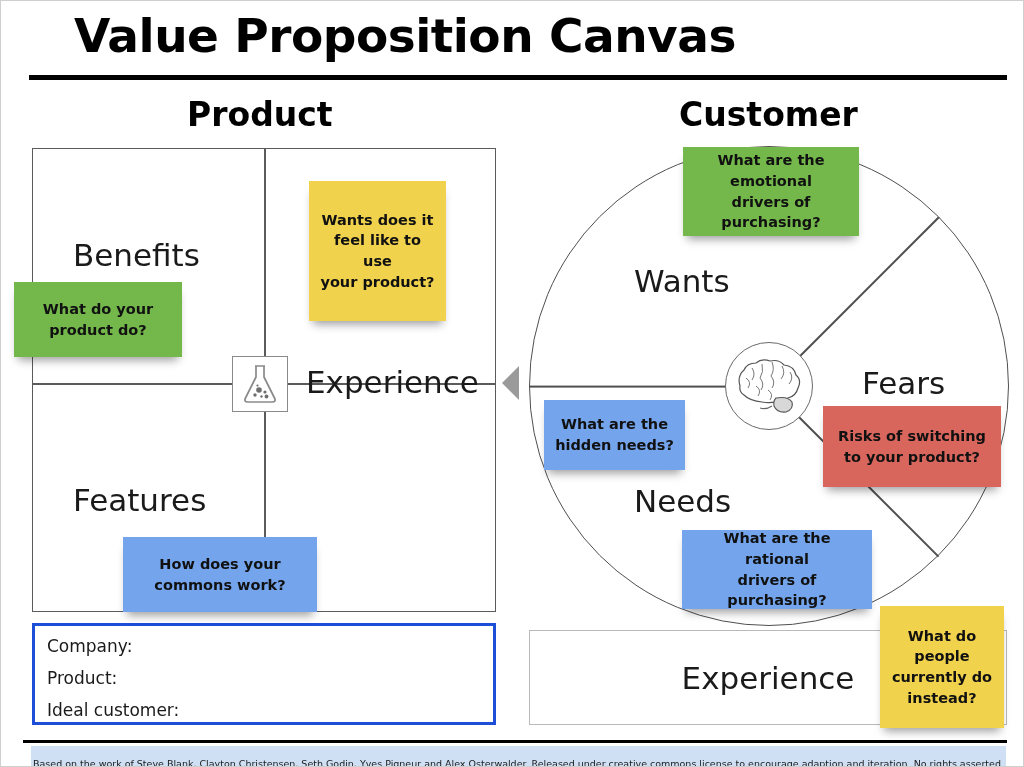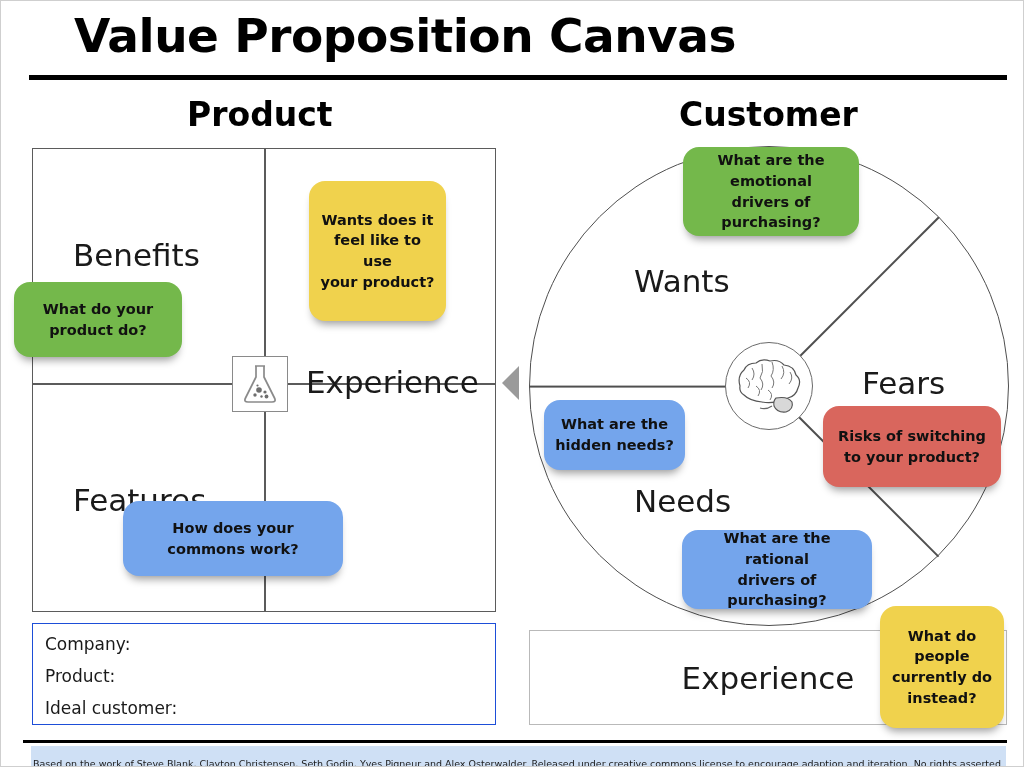--- a/index.html
+++ b/index.html
@@ -162,21 +162,21 @@
   .circle-label.needs { left: 633px; top: 482px; }
   .circle-label.fears { left: 861px; top: 364px; }
 
   
   .info-box {
     position: absolute;
     left: 31px;
     top: 622px;
     width: 464px;
     height: 102px;
-    border: 1px solid #1d4ed8;
+    border: 3px solid #1d4ed8;
     box-sizing: border-box;
     padding: 10px 12px 0 12px;
   }
   .info-line {
     font-size: 17px;
     color: #1a1a1a;
     margin-bottom: 12px;
     white-space: nowrap;
   }
   .subs-box {
@@ -226,32 +226,31 @@
     justify-content: center;
     text-align: center;
     color: #111;
     font-family: "DejaVu Sans", "Liberation Sans", sans-serif;
     font-size: 14.5px;
     line-height: 1.42;
     font-weight: 600;
     padding: 6px 9px;
     box-shadow: 0 7px 9px -4px rgba(0,0,0,0.40);
     z-index: 6;
-    border-radius: 16px;
   }
   .note span { display: block; }
 
   .note.green  { background: #74b84b; }
   .note.yellow { background: #f0d24d; }
   .note.blue   { background: #74a5ec; }
   .note.red    { background: #d9665d; }
 
   .note.n-benefits   { left: 13px;  top: 281px; width: 168px; height: 75px; }
   .note.n-experience { left: 308px; top: 180px; width: 137px; height: 140px; }
-  .note.n-features   { left: 122px; top: 500px; width: 220px; height: 75px; }
+  .note.n-features   { left: 122px; top: 536px; width: 194px; height: 75px; }
   .note.n-wants      { left: 682px; top: 146px; width: 176px; height: 89px; }
   .note.n-hidden     { left: 543px; top: 399px; width: 141px; height: 70px; }
   .note.n-fears      { left: 822px; top: 405px; width: 178px; height: 81px; }
   .note.n-rational   { left: 681px; top: 529px; width: 190px; height: 79px; }
   .note.n-substitutes{ left: 879px; top: 605px; width: 124px; height: 122px; }
 </style>
 </head>
 <body>
 
 <div id="canvas">

